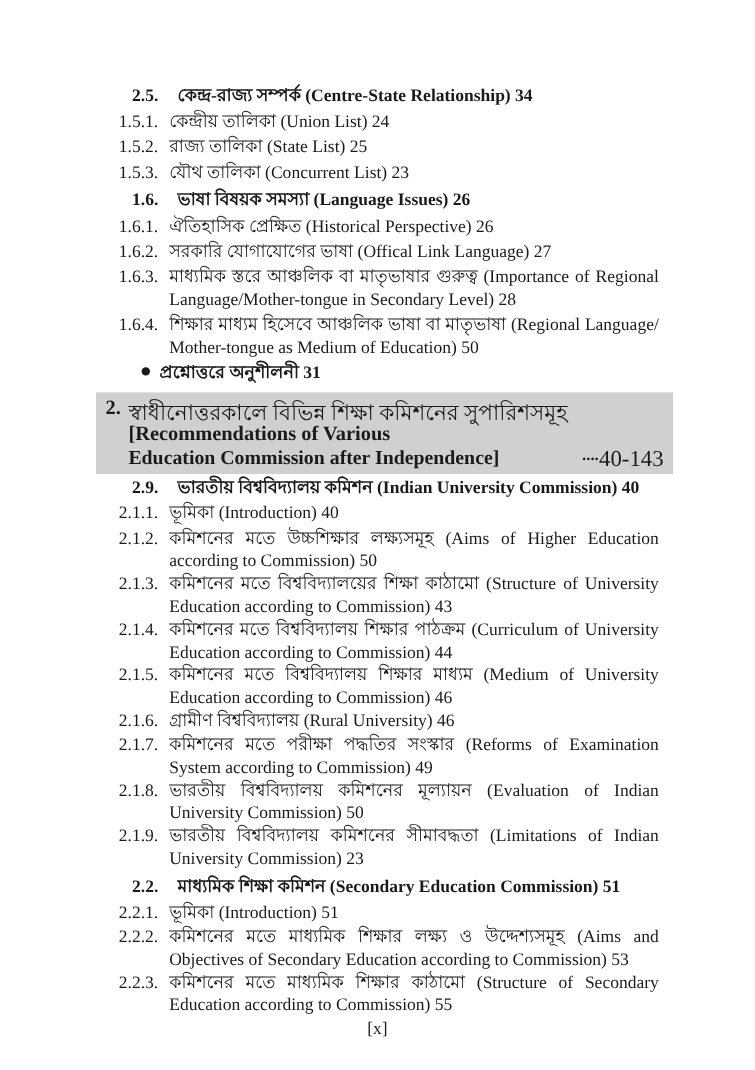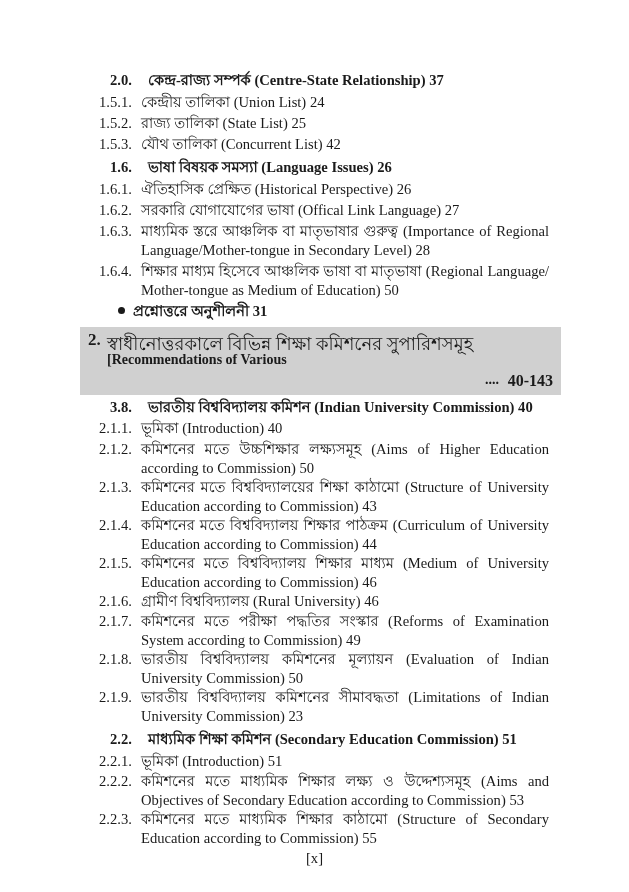--- a/index.html
+++ b/index.html
@@ -14,46 +14,46 @@
   .entry .txt { position: absolute; white-space: nowrap; }
   .entry.wrap .txt { white-space: normal; text-align: justify; text-align-last: left; }
   .sec .num, .sec .txt { font-weight: bold; }
   .bullet-dot { display: inline-block; width: 7px; height: 7px; background: #1a1a1a; border-radius: 50%; margin-right: 8px; vertical-align: 2px; }
   .chapter-box {
     position: absolute; left: 80px; top: 327px; width: 481px; height: 68px;
     background: #d0d0d0;
   }
   .chapter-box .cnum { position: absolute; left: 8px; top: 3px; font-weight: bold; font-size: 17px; }
   .chapter-box .cl1 { position: absolute; left: 27px; top: 3px; font-size: 18px; white-space: nowrap; }
-  .chapter-box .cl2 { position: absolute; left: 27px; top: 25px; font-size: 14px; font-weight: bold; white-space: nowrap; font-family: Liberation Serif, serif; }
+  .chapter-box .cl2 { position: absolute; left: 27px; top: 25px; font-size: 17px; font-weight: bold; white-space: nowrap; font-family: Liberation Serif, serif; }
   .chapter-box .cl3 { position: absolute; left: 27px; top: 45px; font-size: 16.5px; font-weight: bold; white-space: nowrap; }
   .chapter-box .dots { position: absolute; left: 405px; top: 45px; font-weight: bold; font-size: 14px; }
-  .chapter-box .range { position: absolute; right: 8px; top: 45px; font-weight: bold; font-size: 16px; }
+  .chapter-box .range { position: absolute; right: 8px; top: 45px; font-weight: normal; font-size: 19px; }
   .footer { position: absolute; left: 0; width: 629px; top: 850px; text-align: center; font-size: 14.6px; }
 </style>
 </head>
 <body>
 
 <div class="page">
 
   <div class="entry sec" style="top:71px">
-    <span class="num" style="left:110px">2.0.</span>
-    <span class="txt" style="left:148px">কেন্দ্র-রাজ্য সম্পর্ক (Centre-State Relationship) 37</span>
+    <span class="num" style="left:110px">2.5.</span>
+    <span class="txt" style="left:148px">কেন্দ্র-রাজ্য সম্পর্ক (Centre-State Relationship) 34</span>
   </div>
   <div class="entry" style="top:93px">
     <span class="num" style="left:99px">1.5.1.</span>
     <span class="txt" style="left:141px">কেন্দ্রীয় তালিকা (Union List) 24</span>
   </div>
   <div class="entry" style="top:114px">
     <span class="num" style="left:99px">1.5.2.</span>
     <span class="txt" style="left:141px">রাজ্য তালিকা (State List) 25</span>
   </div>
   <div class="entry" style="top:135px">
     <span class="num" style="left:99px">1.5.3.</span>
-    <span class="txt" style="left:141px">যৌথ তালিকা (Concurrent List) 42</span>
+    <span class="txt" style="left:141px">যৌথ তালিকা (Concurrent List) 23</span>
   </div>
 
   <div class="entry sec" style="top:158px">
     <span class="num" style="left:110px">1.6.</span>
     <span class="txt" style="left:148px">ভাষা বিষয়ক সমস্যা (Language Issues) 26</span>
   </div>
   <div class="entry" style="top:180px">
     <span class="num" style="left:99px">1.6.1.</span>
     <span class="txt" style="left:141px">ঐতিহাসিক প্রেক্ষিত (Historical Perspective) 26</span>
   </div>
@@ -70,26 +70,27 @@
     <span class="txt" style="left:141px; width:408px">শিক্ষার মাধ্যম হিসেবে আঞ্চলিক ভাষা বা মাতৃভাষা (Regional Language/ Mother-tongue as Medium of Education) 50</span>
   </div>
   <div class="entry sec" style="top:302px">
     <span class="txt" style="left:118px"><span class="bullet-dot"></span><span>প্রশ্নোত্তরে অনুশীলনী 31</span></span>
   </div>
 
   <div class="chapter-box">
     <span class="cnum">2.</span>
     <span class="cl1">স্বাধীনোত্তরকালে বিভিন্ন শিক্ষা কমিশনের সুপারিশসমূহ</span>
     <span class="cl2">[Recommendations of Various</span>
+    <span class="cl3">Education Commission after Independence]</span>
     <span class="dots">....</span>
     <span class="range">40-143</span>
   </div>
 
   <div class="entry sec" style="top:398px">
-    <span class="num" style="left:110px">3.8.</span>
+    <span class="num" style="left:110px">2.9.</span>
     <span class="txt" style="left:148px">ভারতীয় বিশ্ববিদ্যালয় কমিশন (Indian University Commission) 40</span>
   </div>
   <div class="entry" style="top:419px">
     <span class="num" style="left:99px">2.1.1.</span>
     <span class="txt" style="left:141px">ভূমিকা (Introduction) 40</span>
   </div>
   <div class="entry wrap" style="top:440px">
     <span class="num" style="left:99px">2.1.2.</span>
     <span class="txt" style="left:141px; width:408px">কমিশনের মতে উচ্চশিক্ষার লক্ষ্যসমূহ (Aims of Higher Education according to Commission) 50</span>
   </div>

